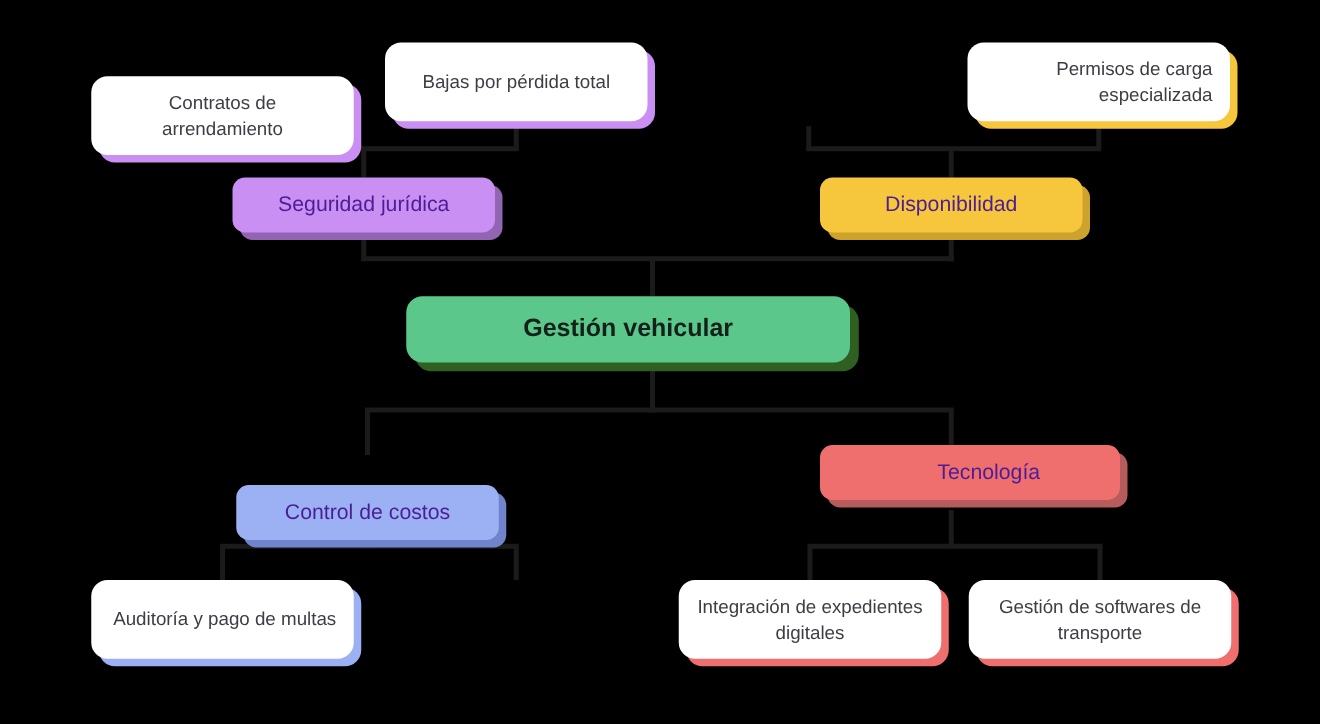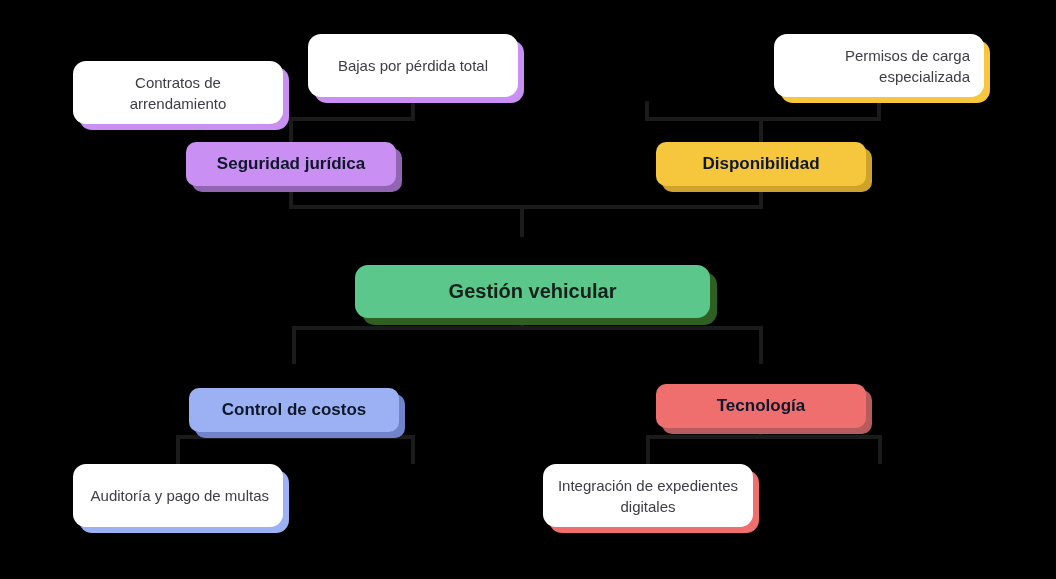--- a/index.html
+++ b/index.html
@@ -40,41 +40,40 @@
     position: absolute;
     width: 210px;
     height: 44px;
     background: var(--fill);
     border-radius: 10px;
     box-shadow: 6px 6px 0 0 var(--shadow);
     display: flex;
     align-items: center;
     justify-content: center;
     text-align: center;
-    font-weight: bold;
+    font-weight: normal;
     font-size: 17px;
-    color: #0f172a;
+    color: #4c1d95;
   }
   .root-node {
     position: absolute;
-    left: 355px;
+    left: 325px;
     top: 237px;
     width: 355px;
     height: 53px;
     background: var(--fill);
     border-radius: 13px;
     box-shadow: 7px 7px 0 0 var(--shadow);
     display: flex;
     align-items: center;
     justify-content: center;
     text-align: center;
     font-weight: bold;
     font-size: 20px;
     color: #14211a;
-    margin-top: 28px;
   }
 </style>
 </head>
 <body>
 
 <div class="canvas" style="background: rgb(0, 0, 0);">
 
   <div class="line" style="left: 176px; top: 101px; width: 4px; height: 18px; background: rgb(27, 27, 27);"></div>
   <div class="line" style="left: 411px; top: 101px; width: 4px; height: 18px; background: rgb(27, 27, 27);"></div>
   <div class="line" style="left: 176px; top: 117px; width: 239px; height: 4px; background: rgb(27, 27, 27);"></div>
@@ -122,24 +121,27 @@
     <span>Disponibilidad</span>
   </div>
 
   <div class="root-node" style="--fill: #5cc78b; --shadow: #2f6022;">
     <span>Gestión vehicular</span>
   </div>
 
   <div class="category" style="left: 189px; top: 364px; margin-top: 24px; --fill: #9cb1f4; --shadow: #7183cb;">
     <span>Control de costos</span>
   </div>
-  <div class="category" style="left: 656px; top: 384px; --fill: #ef6e6e; --shadow: #b65c5c;">
+  <div class="category" style="left: 656px; top: 356px; padding-left: 30px; --fill: #ef6e6e; --shadow: #b65c5c;">
     <span>Tecnología</span>
   </div>
 
   <div class="leaf" style="left: 73px; top: 464px; justify-content: flex-end; --fill: #9cb1f4; --shadow: #7183cb;">
     <span>Auditoría y pago de multas</span>
   </div>
   <div class="leaf" style="left: 543px; top: 464px; align-items: center; --fill: #ef6e6e; --shadow: #b65c5c;">
     <span>Integración de expedientes digitales</span>
   </div>
+  <div class="leaf" style="left: 775px; top: 464px; --fill: #ef6e6e; --shadow: #b65c5c;">
+    <span>Gestión de softwares de transporte</span>
+  </div>
 
 </div>
 
 </body></html>

